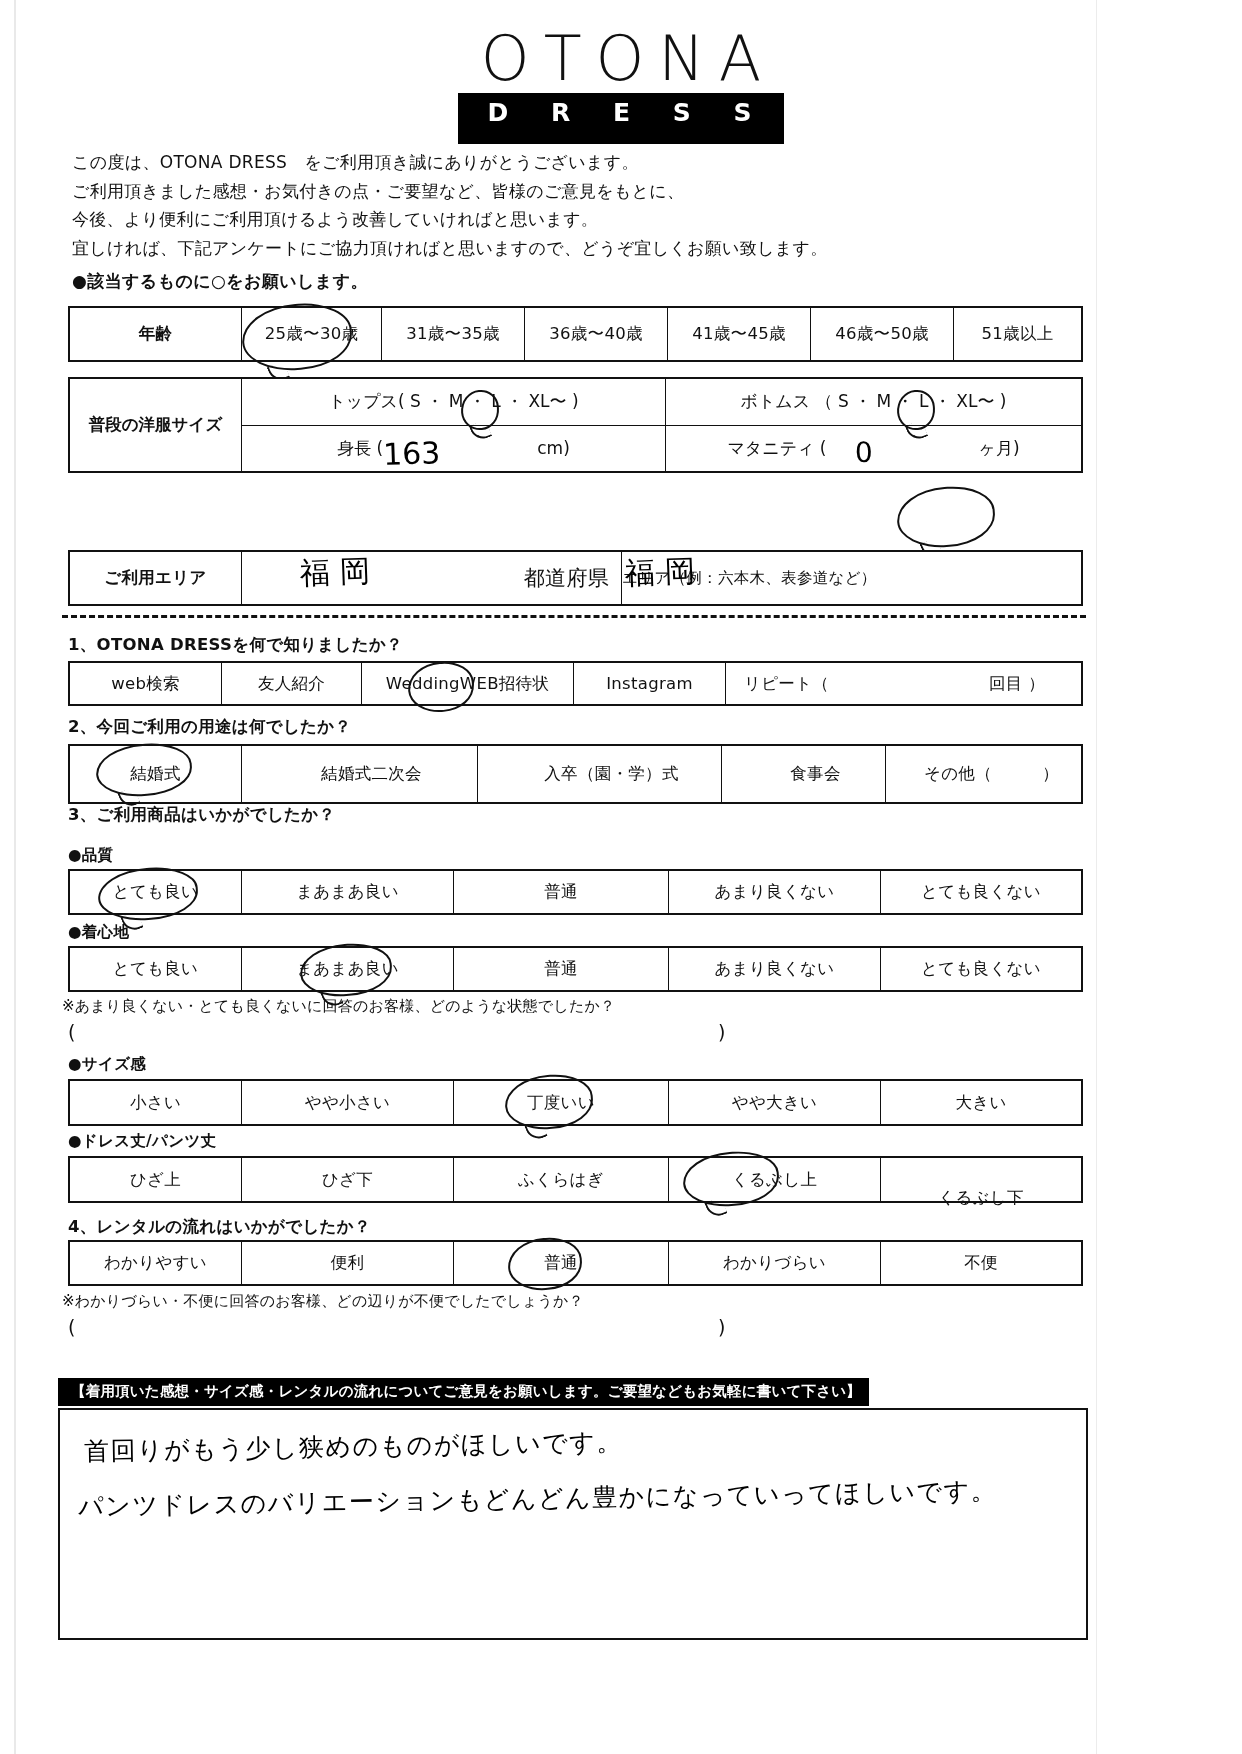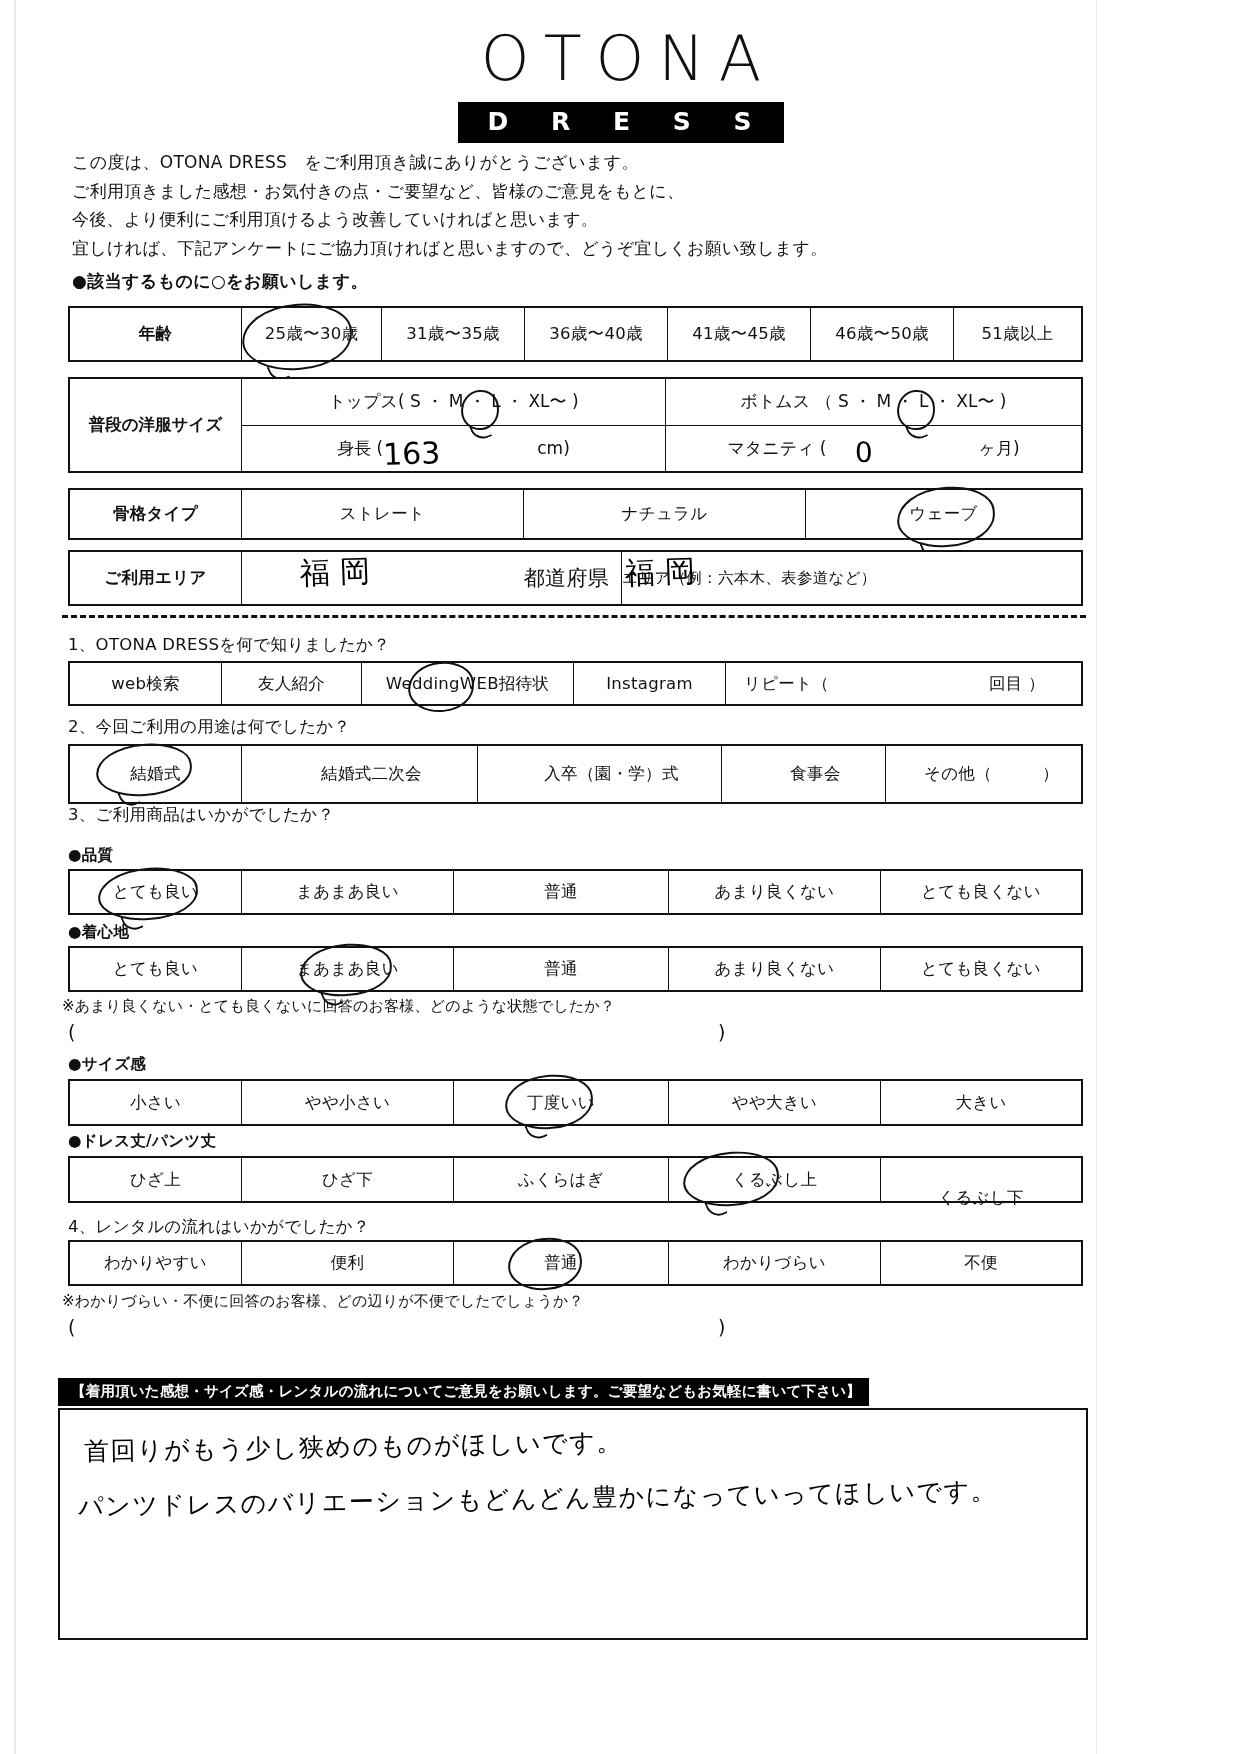--- a/index.html
+++ b/index.html
@@ -13,21 +13,21 @@
   
   .logo-wrap{position:absolute;left:0;right:0;top:28px;text-align:center;}
   .logo-otona{
     font-family:"DejaVu Sans","Liberation Sans",sans-serif;
     font-size:62px;letter-spacing:14px;font-weight:300;
     color:#111;line-height:1;padding-left:14px;
   }
   .logo-dress{
     display:inline-block;background:#000;color:#fff;
     font-size:25px;letter-spacing:17px;font-weight:600;
-    padding:7px 16px 9px 30px;margin-top:12px;line-height:1;
+    padding:7px 16px 19px 30px;margin-top:3px;line-height:1;
   }
 
   
   .intro{position:absolute;left:72px;top:152px;width:1000px;}
   .intro p{margin:0 0 8px 0;font-size:17px;line-height:1.22;letter-spacing:.3px;}
 
   .lead{position:absolute;left:72px;top:270px;font-size:17px;font-weight:bold;letter-spacing:.4px;}
 
   
   .tbl{position:absolute;border:2px solid #111;display:flex;background:#fff;box-sizing:border-box;}
@@ -46,21 +46,21 @@
   .stack .rows{flex:1;display:flex;flex-direction:column;}
   .stack .row{flex:1;display:flex;border-bottom:1.6px solid #111;box-sizing:border-box;}
   .stack .row:last-child{border-bottom:none;}
   .stack .sub{
     display:flex;align-items:center;justify-content:center;
     border-right:1.6px solid #111;box-sizing:border-box;font-size:17px;position:relative;
   }
   .stack .sub:last-child{border-right:none;}
 
   
-  .qtitle{position:absolute;font-size:16.5px;font-weight:normal;letter-spacing:.3px;}
+  .qtitle{position:absolute;font-size:16.5px;font-weight:bold;letter-spacing:.3px;}
   .bullet{position:absolute;font-size:15.5px;font-weight:bold;letter-spacing:.3px;}
   .note{position:absolute;font-size:15px;letter-spacing:.2px;}
   .paren-l{position:absolute;font-size:19px;}
   .paren-r{position:absolute;font-size:19px;}
 
   
   .dashed{position:absolute;border-top:3px dashed #111;}
 
   
   .hw{
@@ -139,26 +139,20 @@
       </div>
     </div>
   </div>
 
   <div class="circle-mark tail" style="left:461px;top:390px;width:34px;height:36px;"></div>
   <div class="circle-mark tail" style="left:897px;top:390px;width:34px;height:36px;"></div>
 
   <div class="hw" style="left:383px;top:436px;font-size:30px;transform:rotate(-2deg);">163</div>
   <div class="hw" style="left:855px;top:436px;font-size:28px;transform:rotate(-2deg);">0</div>
 
-  <div class="tbl" style="left:68px;top:488px;width:1015px;height:52px;">
-    <div class="cell hdr" style="width:172px;">骨格タイプ</div>
-    <div class="cell" style="width:282px;">ストレート</div>
-    <div class="cell" style="width:282px;">ナチュラル</div>
-    <div class="cell" style="flex:1;">ウェーブ</div>
-  </div>
   <div class="circle-mark tail" style="left:897px;top:487px;width:94px;height:56px;"></div>
 
   <div class="tbl" style="left:68px;top:550px;width:1015px;height:56px;">
     <div class="cell hdr" style="width:172px;">ご利用エリア</div>
     <div class="cell" style="width:380px;justify-content:flex-end;padding-right:12px;">
       <span style="font-size:21px;">都道府県</span>
     </div>
     <div class="cell" style="flex:1;justify-content:flex-start;padding-right:16px;">
       <span style="font-size:15.5px;">エリア（例：六本木、表参道など）</span>
     </div>

